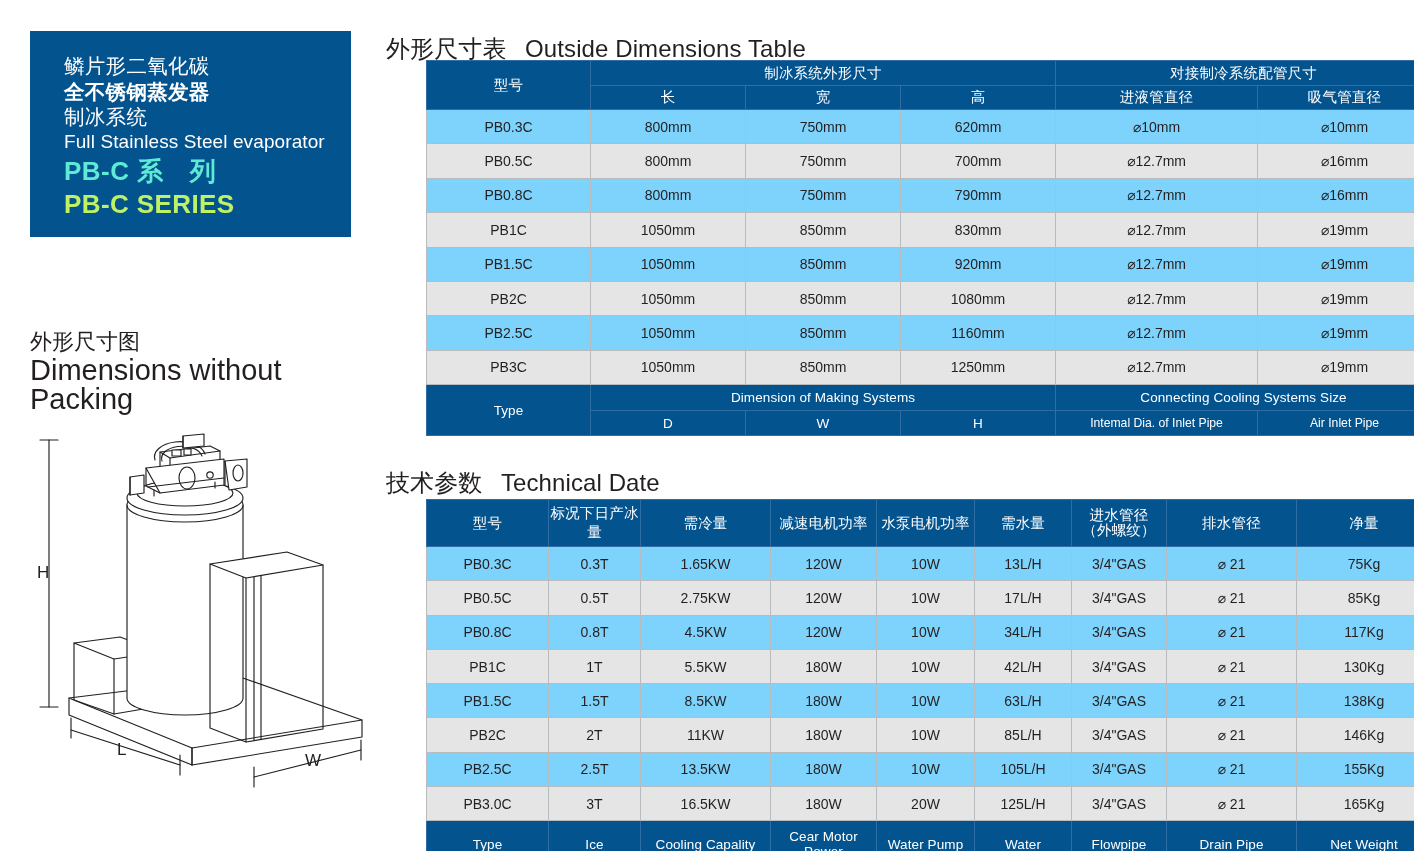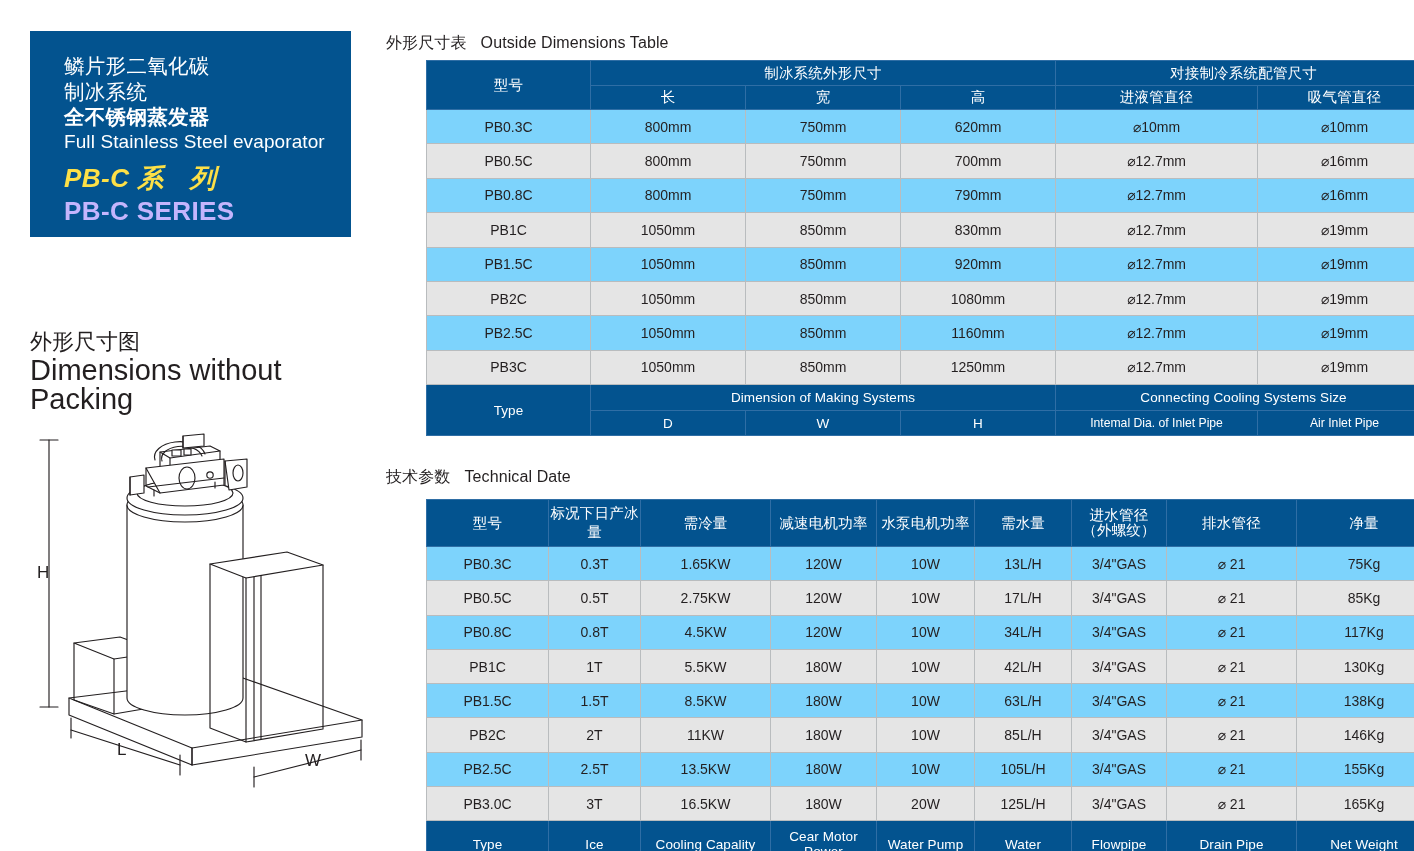--- a/index.html
+++ b/index.html
@@ -16,34 +16,34 @@
 
   #title-panel{
     position:absolute;left:30px;top:31px;width:321px;height:206px;
     background:#03538f;
     box-sizing:border-box;
     padding:22px 0 0 34px;
   }
   #title-panel .cn{color:#ffffff;font-size:20.5px;line-height:25.5px;letter-spacing:.3px;}
   #title-panel .cn.bold{font-weight:bold;}
   #title-panel .en{color:#ffffff;font-size:19px;line-height:24.5px;letter-spacing:.1px;}
-  #title-panel .series-cn{color:#fde047;font-size:26px;font-weight:bold;line-height:34px;letter-spacing:.5px;margin-top:7px;font-style:italic;}
+  #title-panel .series-cn{color:#5eead4;font-size:26px;font-weight:bold;line-height:34px;letter-spacing:.5px;}
   #title-panel .series-cn .sp{display:inline-block;width:26px;}
-  #title-panel .series-en{color:#c4b5fd;font-size:26px;font-weight:bold;line-height:33px;letter-spacing:.4px;}
+  #title-panel .series-en{color:#bef264;font-size:26px;font-weight:bold;line-height:33px;letter-spacing:.4px;}
 
   #dim-heading{position:absolute;left:30px;top:327px;width:340px;}
   #dim-heading .l1{font-size:22px;line-height:29px;color:#231f20;}
   #dim-heading .l2{font-size:29px;line-height:29px;color:#231f20;}
 
   #machine-figure{position:absolute;left:14px;top:430px;width:370px;height:390px;}
 
   
   #right-column{position:absolute;left:384px;top:0;width:1030px;height:851px;}
 
-  .table-caption{font-size:16px;color:#231f20;letter-spacing:.1px;}
+  .table-caption{font-size:24px;color:#231f20;letter-spacing:.1px;}
   #caption-1{position:absolute;left:2px;top:33px;}
   #caption-2{position:absolute;left:2px;top:467px;}
 
   table.spec{
     border-collapse:collapse;
     table-layout:fixed;
     position:absolute;
     border:1px solid #b9bcbe;
     margin-left:40px;
   }
@@ -73,22 +73,22 @@
 
   .two-line{line-height:15px;}
 </style>
 </head>
 <body>
 
 <div id="left-column">
 
   <div id="title-panel">
     <div class="cn">鳞片形二氧化碳</div>
+    <div class="cn bold">全不锈钢蒸发器</div>
     <div class="cn">制冰系统</div>
-    <div class="cn bold">全不锈钢蒸发器</div>
     <div class="en">Full Stainless Steel evaporator</div>
     <div class="series-cn"><span>PB-C 系</span><span class="sp"></span><span>列</span></div>
     <div class="series-en">PB-C SERIES</div>
   </div>
 
   <div id="dim-heading">
     <div class="l1">外形尺寸图</div>
     <div class="l2">Dimensions without Packing</div>
   </div>
 

